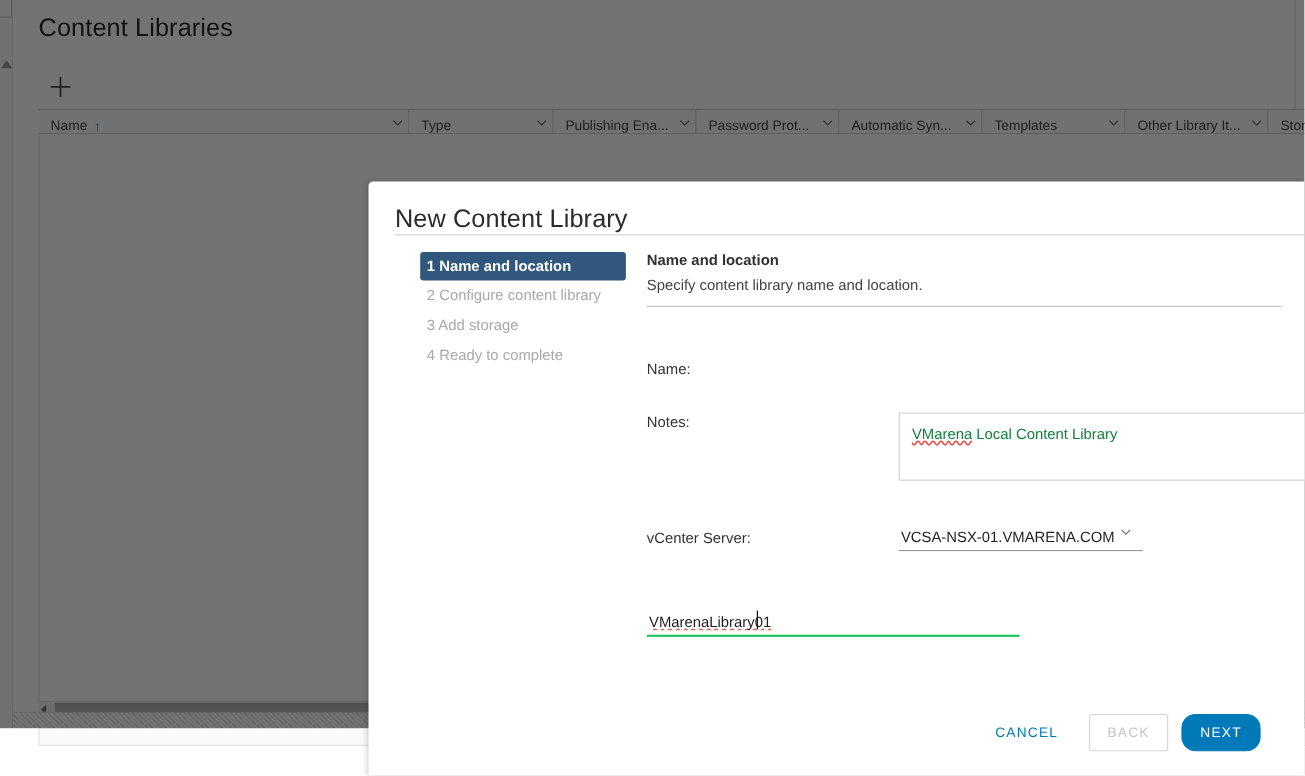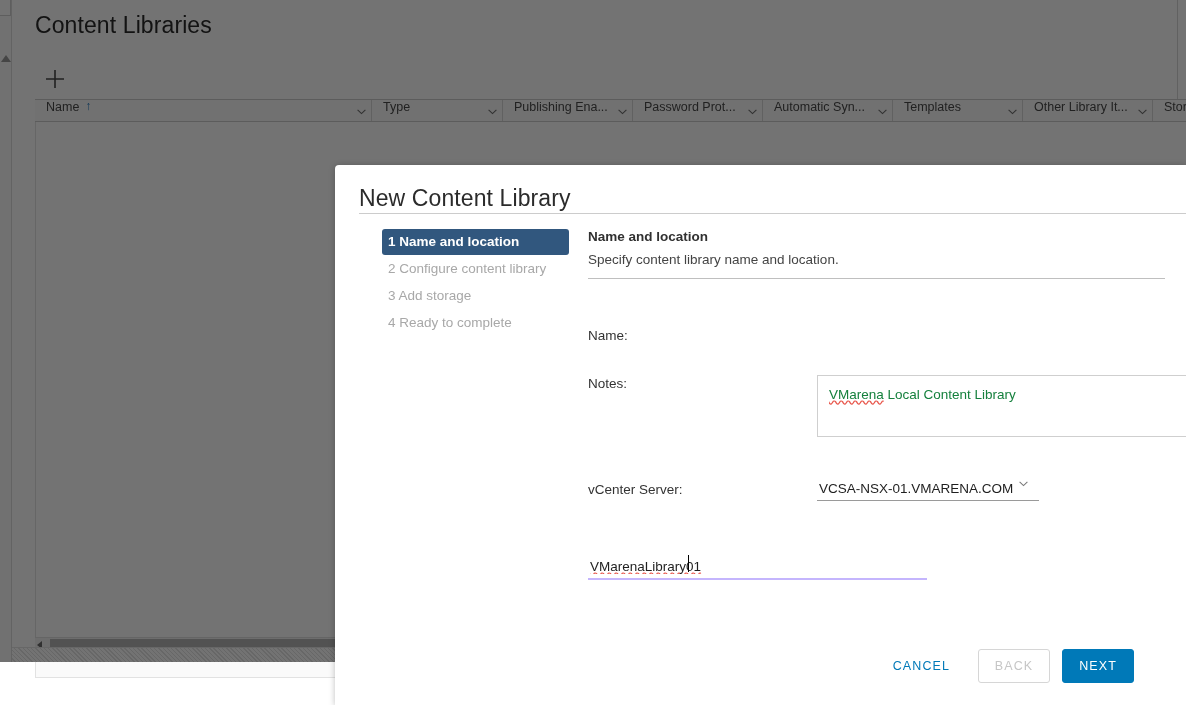--- a/index.html
+++ b/index.html
@@ -86,21 +86,21 @@
     width: 100%;
     display: flex;
     background: #fafafa;
     border-top: 1px solid #cdcdcd;
     border-bottom: 1px solid #cdcdcd;
     box-sizing: border-box;
   }
   .bg-th {
     position: relative;
     display: flex;
-    align-items: flex-start;
+    align-items: flex-end;
     height: 100%;
     border-right: 1px solid #d8d8d8;
     box-sizing: border-box;
     padding-left: 11px;
     padding-right: 20px;
     font-size: 12.5px;
     color: #4a4a4a;
     white-space: nowrap;
     overflow: hidden;
     flex: 0 0 auto;
@@ -287,21 +287,21 @@
   .form-label-col { width: 229px; flex: 0 0 229px; padding-top: 1px; }
 
   
   .name-input-wrap {
     position: relative;
     width: 339px;
   }
   .name-input {
     width: 339px;
     border: none;
-    border-bottom: 2px solid #c4b5fd;
+    border-bottom: 2px solid #22c55e;
     outline: none;
     font-family: "Liberation Sans", sans-serif;
     font-size: 13.5px;
     color: #1f1f1f;
     padding: 0 0 4px 2px;
     background: transparent;
     box-sizing: border-box;
     text-decoration: underline wavy #e8554a;
     text-decoration-skip-ink: none;
   }
@@ -382,23 +382,23 @@
     border-radius: 3px;
     margin-left: 10px;
     cursor: default;
   }
   .btn-primary {
     background: #0079b8;
     border: 1px solid #0079b8;
     color: #ffffff;
     height: 34px;
     width: 72px;
-    border-radius: 3px;
+    border-radius: 13px;
     margin-left: 12px;
-    margin-right: 44px;
+    margin-right: 32px;
   }
 </style>
 </head>
 <body>
 
 <div id="bg-page">
 
   <div class="bg-left-rail">
     <div class="bg-left-rail-top"></div>
     <div class="bg-rail-arrow"></div>

